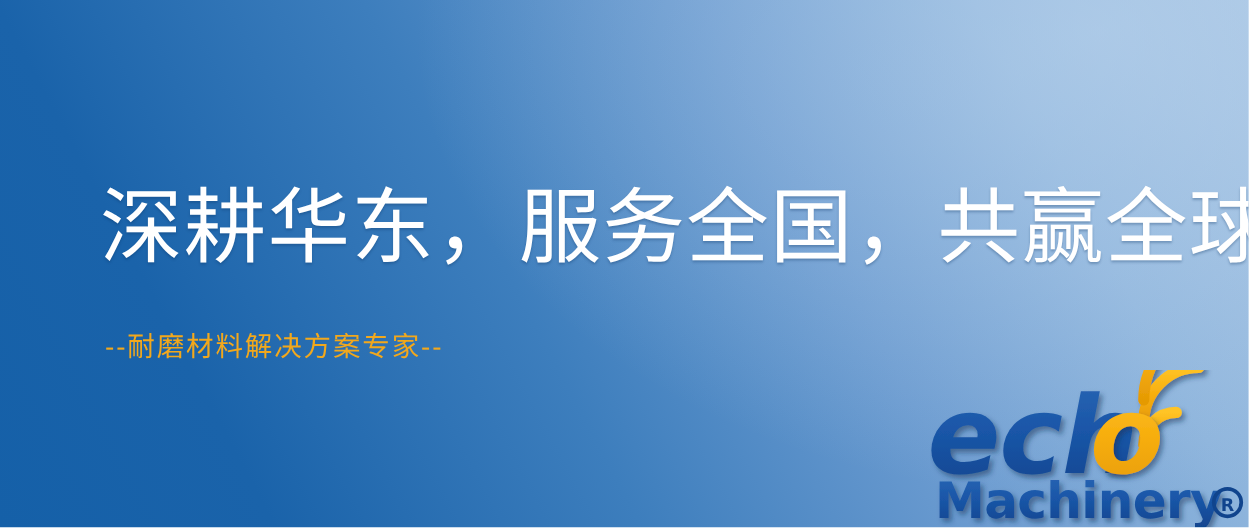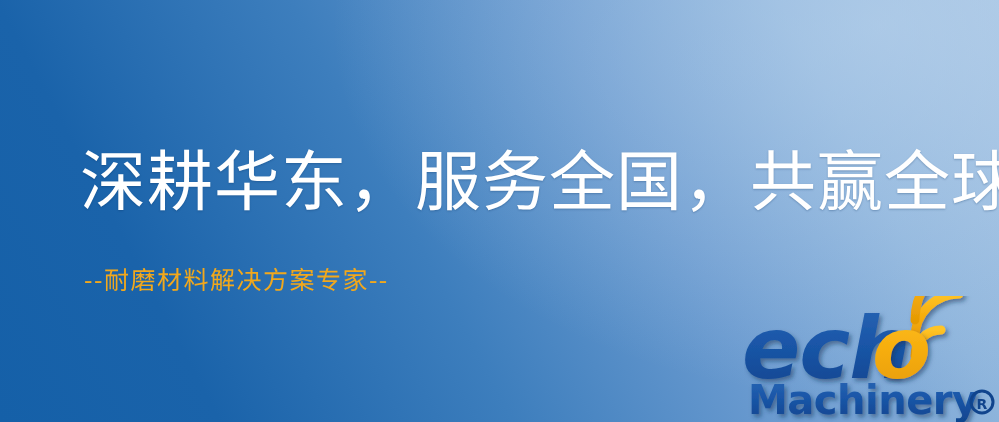--- a/index.html
+++ b/index.html
@@ -50,21 +50,21 @@
     white-space: nowrap;
     z-index: 3;
     text-shadow: 0 1px 2px rgba(10,50,95,0.30);
   }
 
   .subline {
     position: absolute;
     left: 84px;
     top: 266px;
     font-family: "DejaVu Serif", "Liberation Serif", serif;
-    font-size: 25px;
+    font-size: 22px;
     line-height: 1.2;
     font-weight: 400;
     color: #f2a81c;
     letter-spacing: 1.5px;
     white-space: nowrap;
     z-index: 3;
   }
 
   
   .logo {

